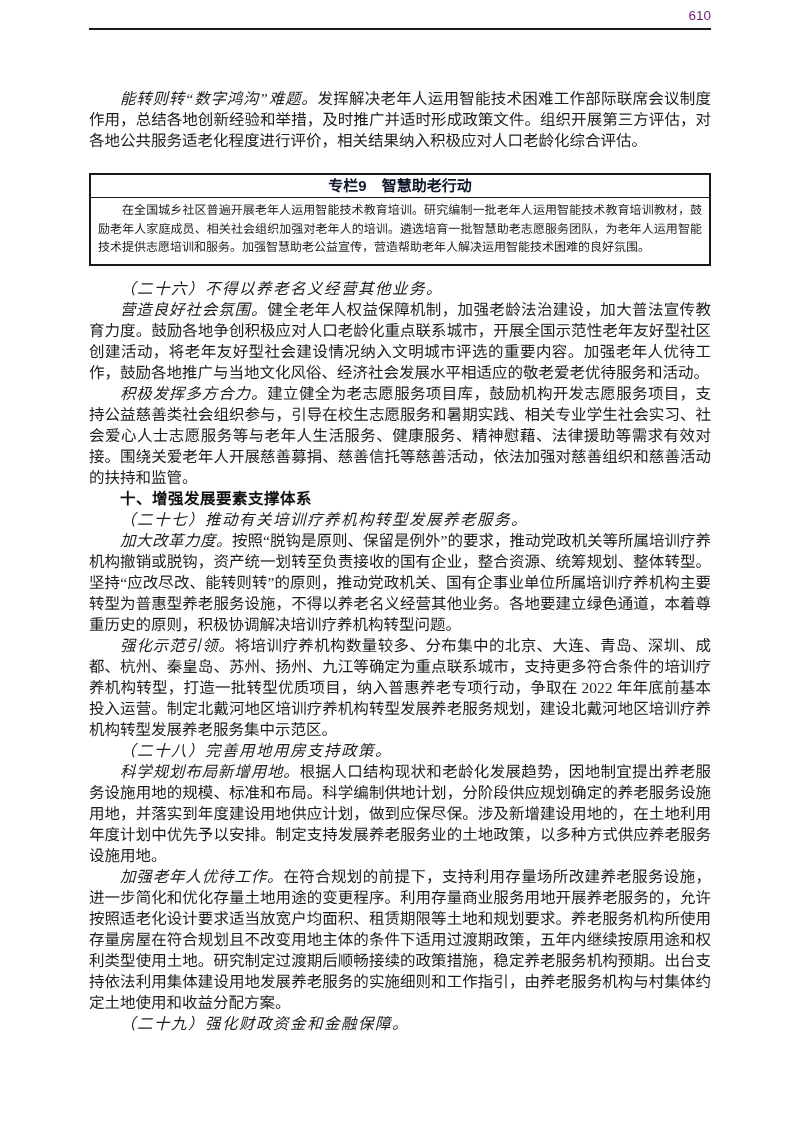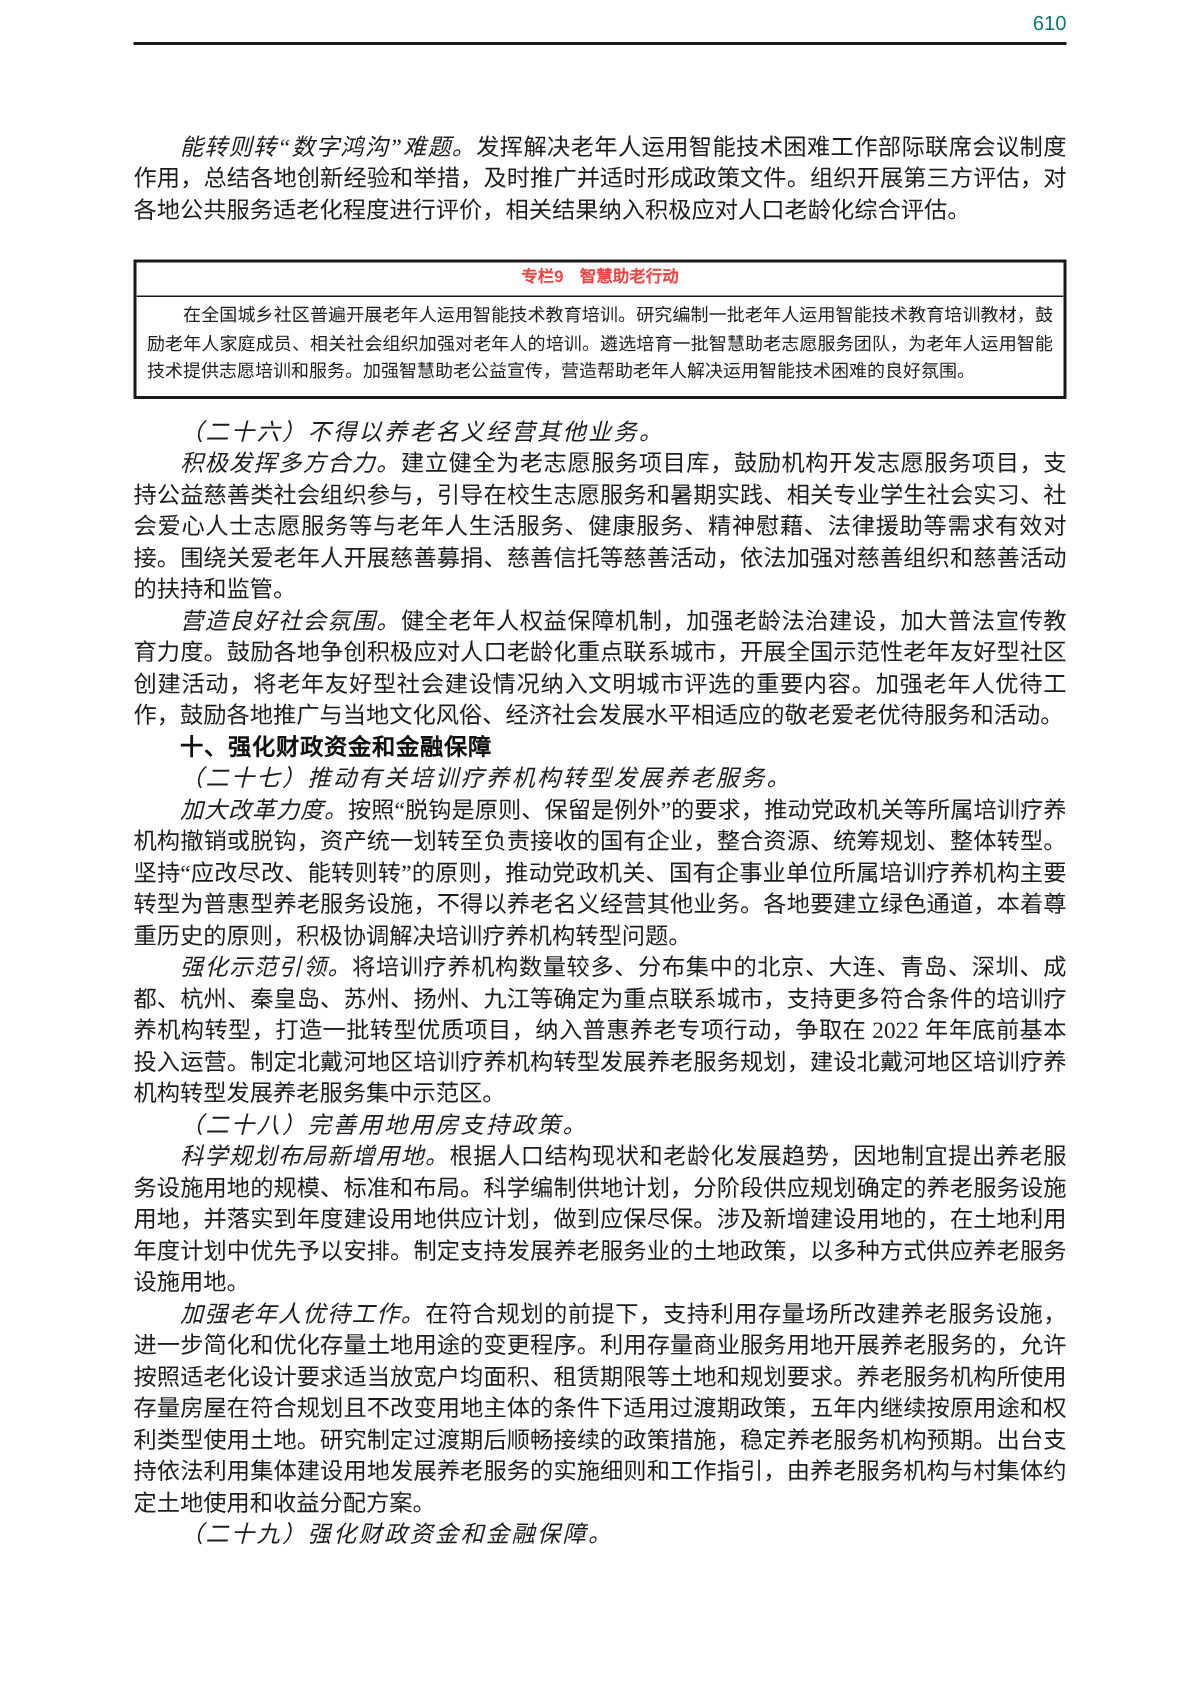--- a/index.html
+++ b/index.html
@@ -13,21 +13,21 @@
     color: #1d1d1d;
   }
   .page-number {
     position: absolute;
     top: 8px;
     left: 89px;
     width: 622px;
     text-align: right;
     font-size: 13.5px;
     font-family: "Liberation Sans", sans-serif;
-    color: #0f766e;
+    color: #701a75;
   }
   .head-rule {
     position: absolute;
     top: 28px;
     left: 89px;
     width: 622px;
     height: 2px;
     background: #1a1a1a;
   }
   .content {
@@ -60,25 +60,25 @@
     color: #111;
   }
   .column-box {
     margin: 22px 0 12px 0;
     border: 2px solid #1a1a1a;
   }
   .column-box-title {
     text-align: center;
     font-weight: bold;
     font-family: "Liberation Sans", sans-serif;
-    font-size: 11px;
+    font-size: 15px;
     line-height: 19px;
     padding: 1px 0 2px 0;
     border-bottom: 1.5px solid #1a1a1a;
-    color: #ef4444;
+    color: #0f172a;
   }
   .column-box-body {
     margin: 0;
     padding: 3px 7px 7px 7px;
     font-size: 12px;
     line-height: 18.5px;
     text-indent: 2em;
     text-align: justify;
   }
 </style>
@@ -92,25 +92,25 @@
 
   <p class="para"><span class="kai">能转则转“数字鸿沟”难题。</span><span>发挥解决老年人运用智能技术困难工作部际联席会议制度作用，总结各地创新经验和举措，及时推广并适时形成政策文件。组织开展第三方评估，对各地公共服务适老化程度进行评价，相关结果纳入积极应对人口老龄化综合评估。</span></p>
 
   <div class="column-box">
     <div class="column-box-title">专栏9　智慧助老行动</div>
     <p class="column-box-body">在全国城乡社区普遍开展老年人运用智能技术教育培训。研究编制一批老年人运用智能技术教育培训教材，鼓励老年人家庭成员、相关社会组织加强对老年人的培训。遴选培育一批智慧助老志愿服务团队，为老年人运用智能技术提供志愿培训和服务。加强智慧助老公益宣传，营造帮助老年人解决运用智能技术困难的良好氛围。</p>
   </div>
 
   <p class="para kai-heading">（二十六）不得以养老名义经营其他业务。</p>
 
+  <p class="para"><span class="kai">营造良好社会氛围。</span><span>健全老年人权益保障机制，加强老龄法治建设，加大普法宣传教育力度。鼓励各地争创积极应对人口老龄化重点联系城市，开展全国示范性老年友好型社区创建活动，将老年友好型社会建设情况纳入文明城市评选的重要内容。加强老年人优待工作，鼓励各地推广与当地文化风俗、经济社会发展水平相适应的敬老爱老优待服务和活动。</span></p>
+
   <p class="para"><span class="kai">积极发挥多方合力。</span><span>建立健全为老志愿服务项目库，鼓励机构开发志愿服务项目，支持公益慈善类社会组织参与，引导在校生志愿服务和暑期实践、相关专业学生社会实习、社会爱心人士志愿服务等与老年人生活服务、健康服务、精神慰藉、法律援助等需求有效对接。围绕关爱老年人开展慈善募捐、慈善信托等慈善活动，依法加强对慈善组织和慈善活动的扶持和监管。</span></p>
 
-  <p class="para"><span class="kai">营造良好社会氛围。</span><span>健全老年人权益保障机制，加强老龄法治建设，加大普法宣传教育力度。鼓励各地争创积极应对人口老龄化重点联系城市，开展全国示范性老年友好型社区创建活动，将老年友好型社会建设情况纳入文明城市评选的重要内容。加强老年人优待工作，鼓励各地推广与当地文化风俗、经济社会发展水平相适应的敬老爱老优待服务和活动。</span></p>
-
-  <p class="para part-heading">十、强化财政资金和金融保障</p>
+  <p class="para part-heading">十、增强发展要素支撑体系</p>
 
   <p class="para kai-heading">（二十七）推动有关培训疗养机构转型发展养老服务。</p>
 
   <p class="para"><span class="kai">加大改革力度。</span><span>按照“脱钩是原则、保留是例外”的要求，推动党政机关等所属培训疗养机构撤销或脱钩，资产统一划转至负责接收的国有企业，整合资源、统筹规划、整体转型。坚持“应改尽改、能转则转”的原则，推动党政机关、国有企事业单位所属培训疗养机构主要转型为普惠型养老服务设施，不得以养老名义经营其他业务。各地要建立绿色通道，本着尊重历史的原则，积极协调解决培训疗养机构转型问题。</span></p>
 
   <p class="para"><span class="kai">强化示范引领。</span><span>将培训疗养机构数量较多、分布集中的北京、大连、青岛、深圳、成都、杭州、秦皇岛、苏州、扬州、九江等确定为重点联系城市，支持更多符合条件的培训疗养机构转型，打造一批转型优质项目，纳入普惠养老专项行动，争取在 2022 年年底前基本投入运营。制定北戴河地区培训疗养机构转型发展养老服务规划，建设北戴河地区培训疗养机构转型发展养老服务集中示范区。</span></p>
 
   <p class="para kai-heading">（二十八）完善用地用房支持政策。</p>
 
   <p class="para"><span class="kai">科学规划布局新增用地。</span><span>根据人口结构现状和老龄化发展趋势，因地制宜提出养老服务设施用地的规模、标准和布局。科学编制供地计划，分阶段供应规划确定的养老服务设施用地，并落实到年度建设用地供应计划，做到应保尽保。涉及新增建设用地的，在土地利用年度计划中优先予以安排。制定支持发展养老服务业的土地政策，以多种方式供应养老服务设施用地。</span></p>

